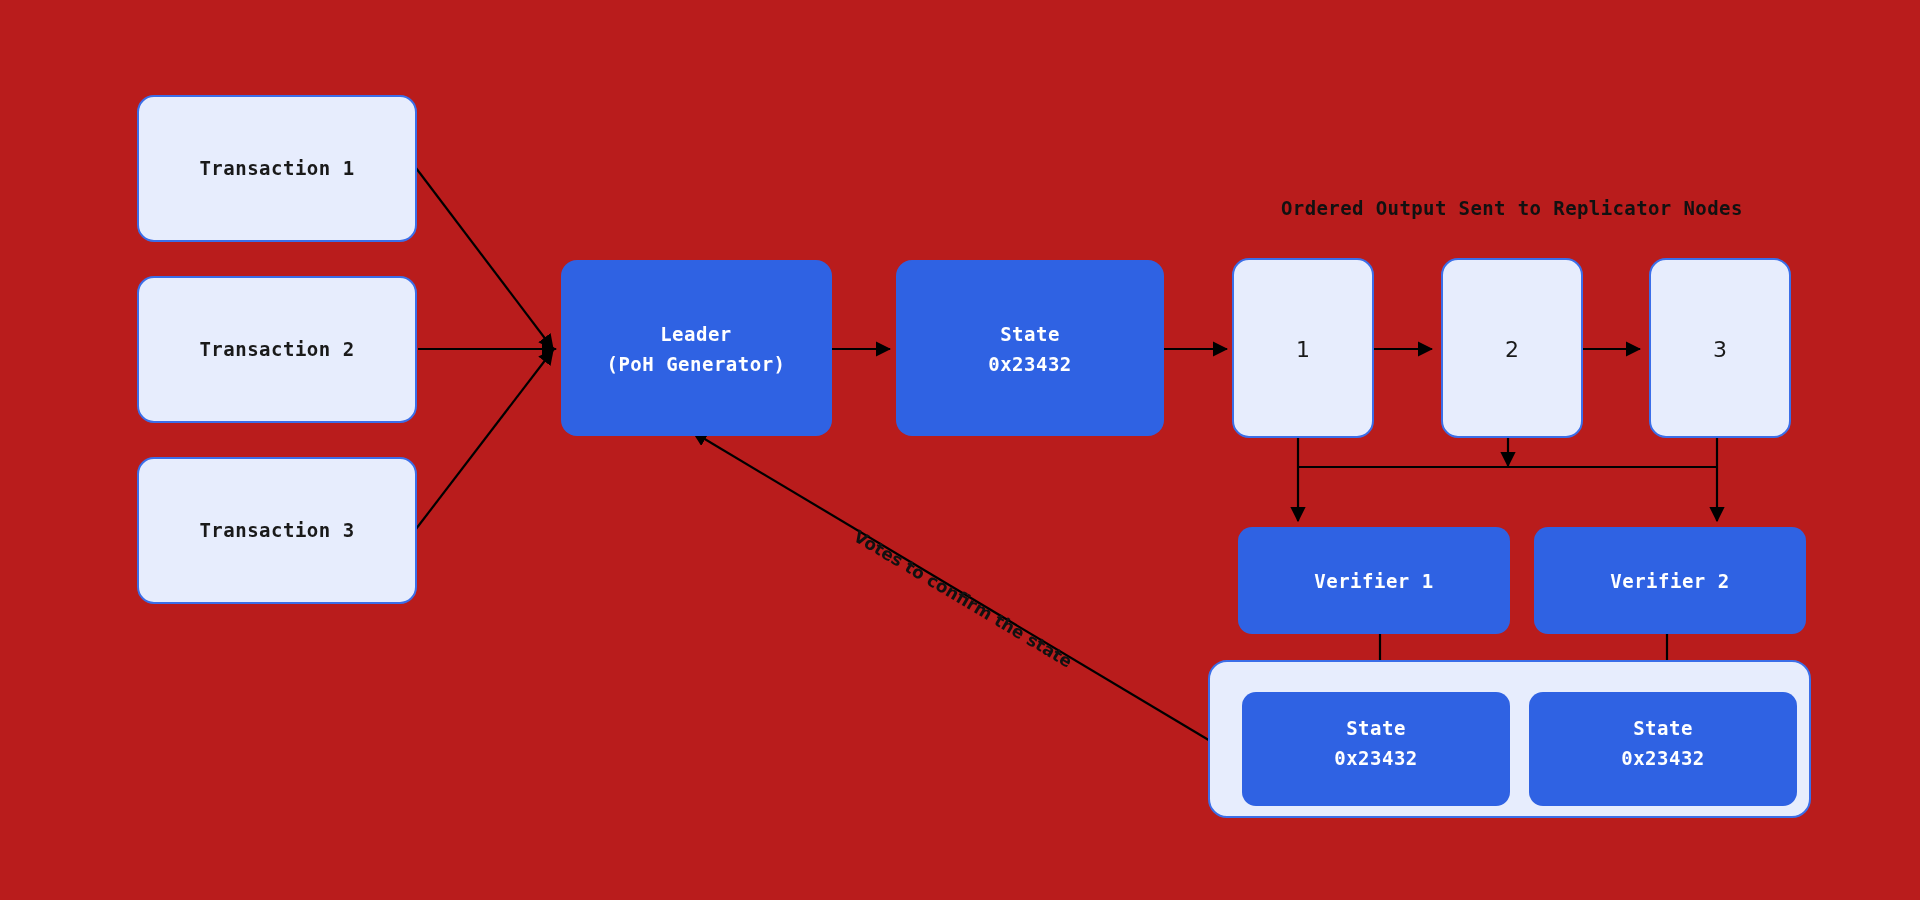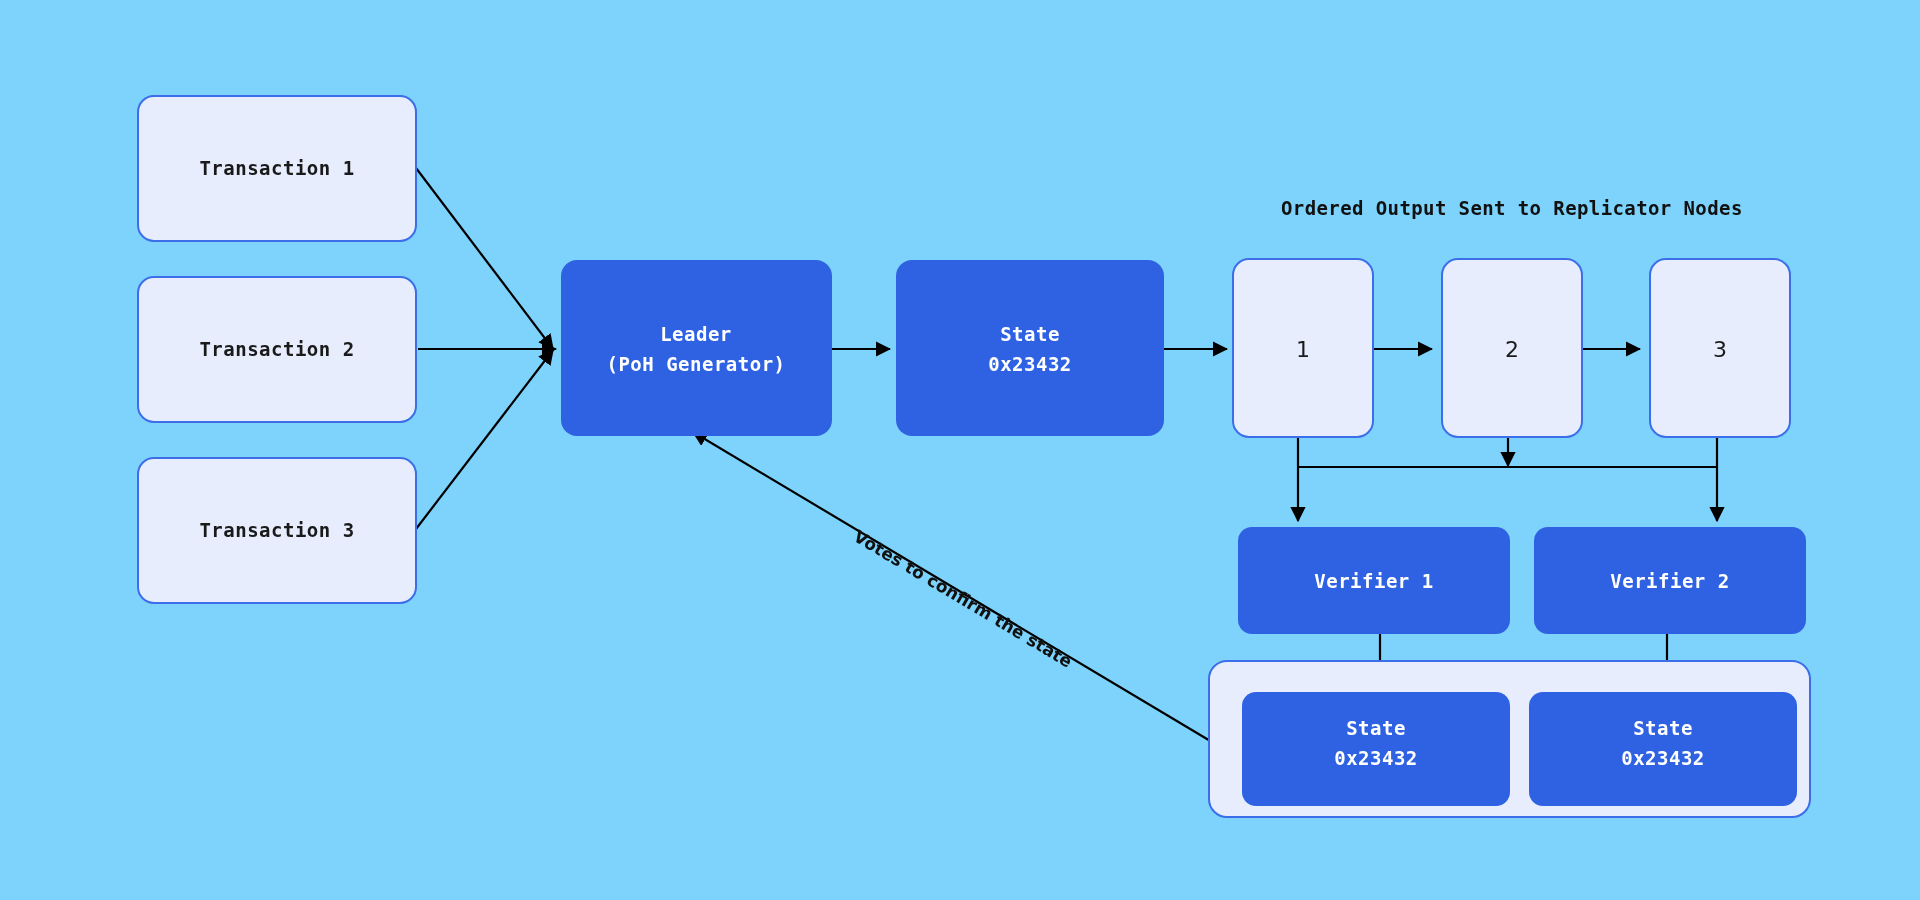--- a/index.html
+++ b/index.html
@@ -10,21 +10,21 @@
   body {
     width: 1920px;
     height: 900px;
     font-family: "DejaVu Sans Mono", "Liberation Mono", monospace;
     overflow: hidden;
   }
   #diagram-root {
     position: relative;
     width: 1920px;
     height: 900px;
-    background: #7dd3fc;
+    background: #b91c1c;
   }
   svg.canvas {
     position: absolute;
     inset: 0;
     width: 1920px;
     height: 900px;
   }
   .node-label-mono {
     font-family: "DejaVu Sans Mono", "Liberation Mono", monospace;
     font-size: 19px;

